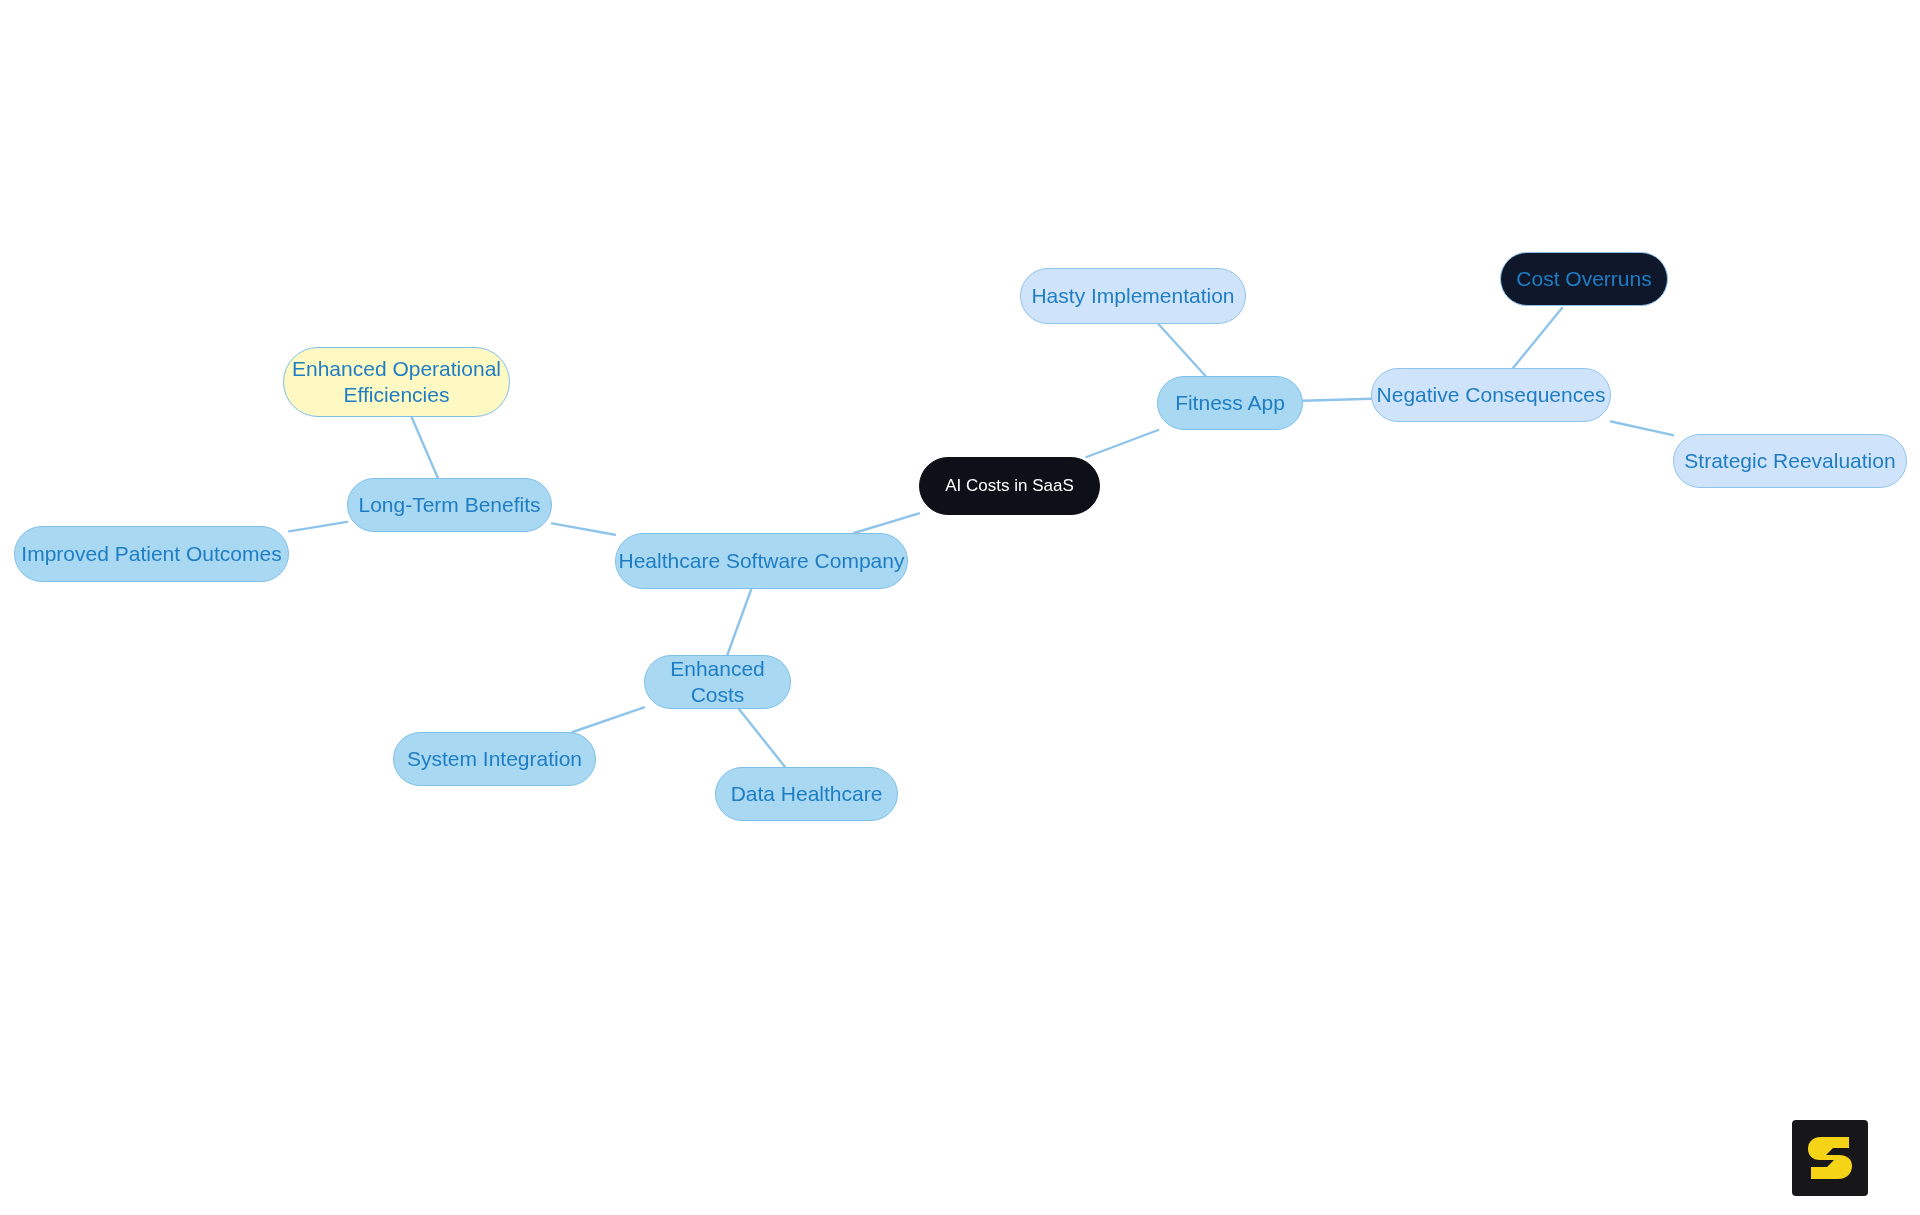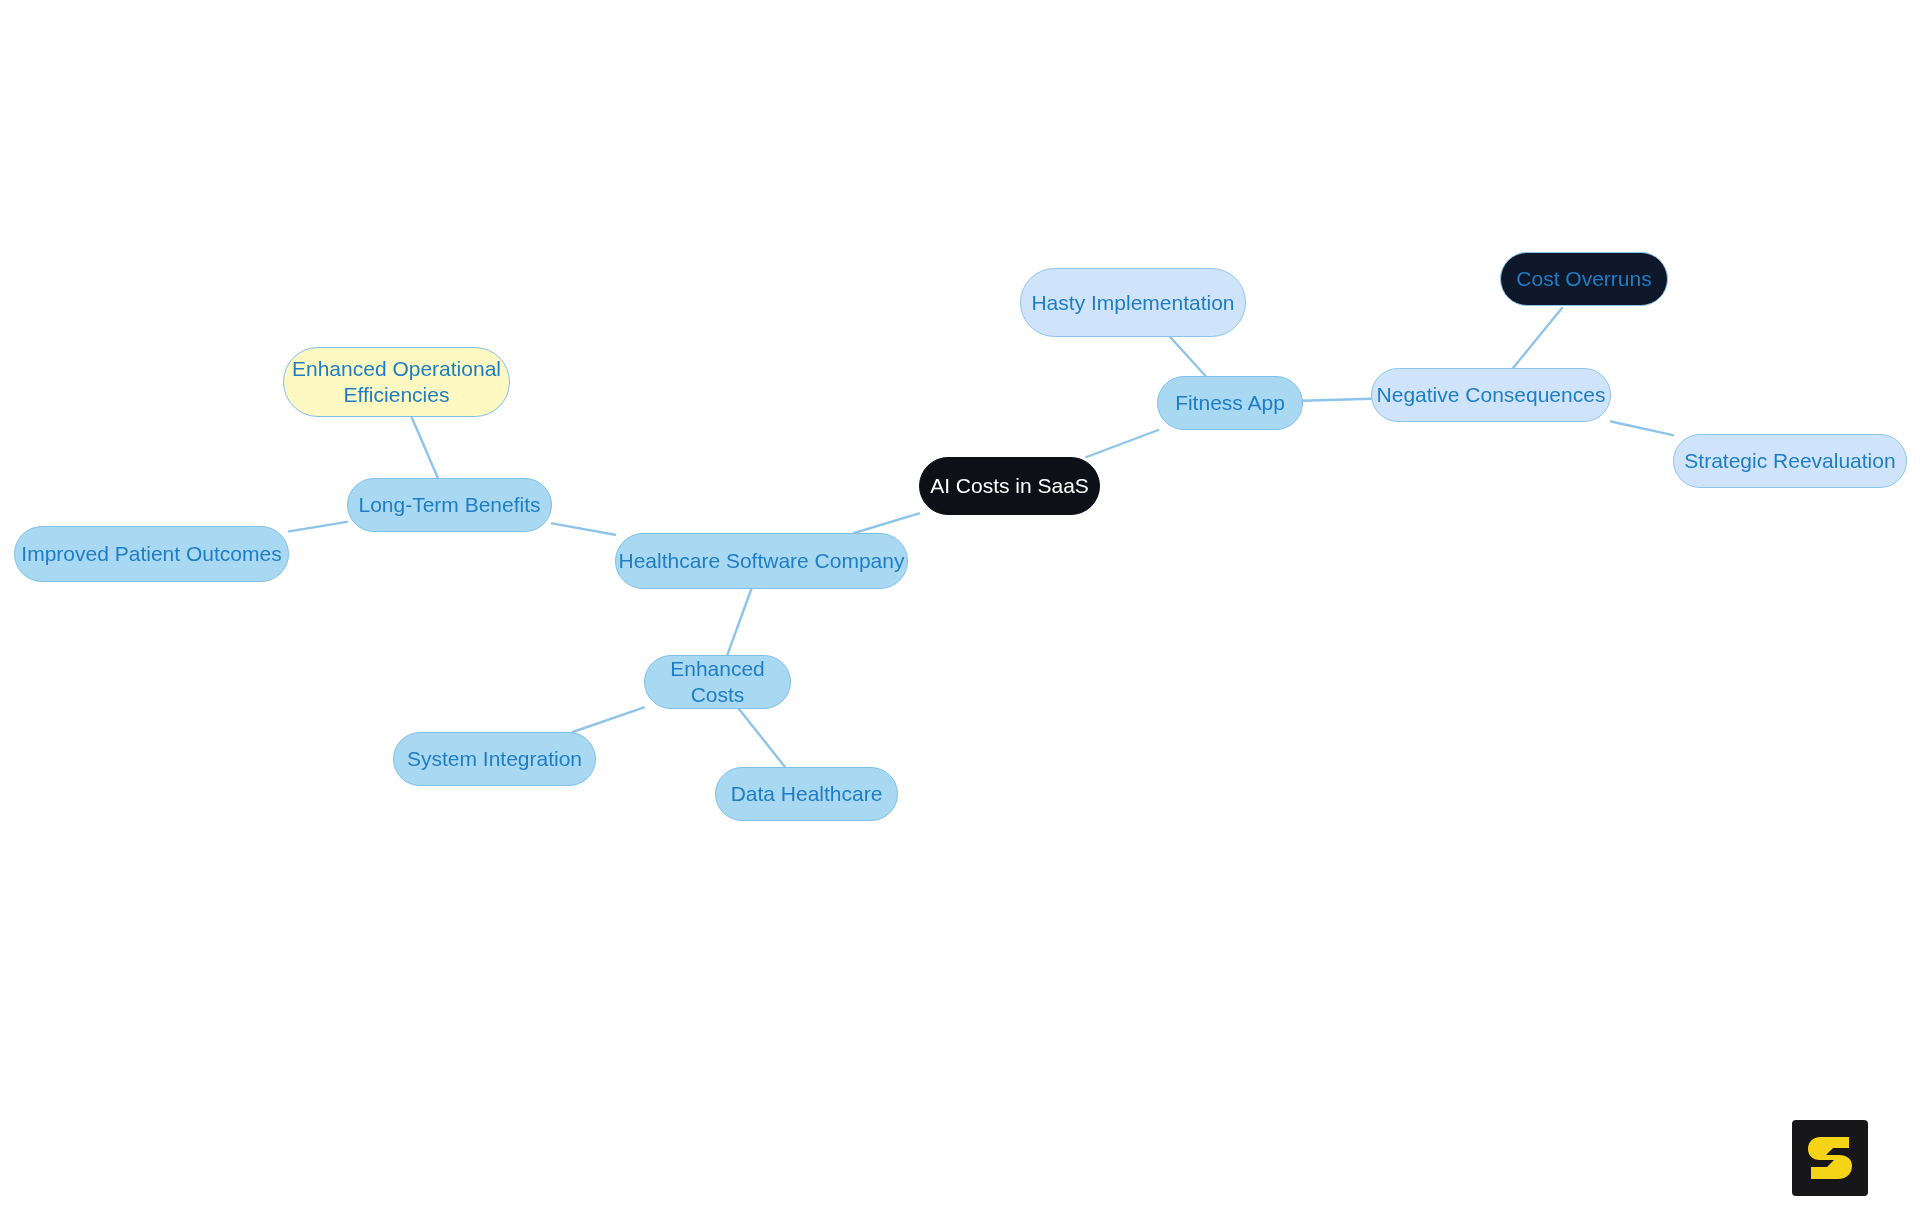--- a/index.html
+++ b/index.html
@@ -47,21 +47,21 @@
   .node.branch {
     background: #a9d8f2;
     border: 1.5px solid #7fc0e8;
     color: #1f7dc4;
     font-size: 21px;
   }
   .node.root {
     background: #0d1117;
     border: 1.5px solid #0d1117;
     color: #ffffff;
-    font-size: 21px;
+    font-size: 17px;
   }
   #logo-badge {
     position: absolute;
     width: 76px;
     height: 76px;
     background: #17171a;
     border-radius: 4px;
     z-index: 5;
     display: flex;
     align-items: center;
@@ -84,21 +84,21 @@
       <line x1="437.8658536585366" y1="478" x2="411.5813008130081" y2="417" stroke="#8fc4ea" stroke-width="2.4" stroke-linecap="round"></line>
       <line x1="347" y1="521.8540268456376" x2="289" y2="531.3909395973154" stroke="#8fc4ea" stroke-width="2.4" stroke-linecap="round"></line>
       <line x1="751.3181818181819" y1="589" x2="727.3181818181819" y2="655" stroke="#8fc4ea" stroke-width="2.4" stroke-linecap="round"></line>
       <line x1="644" y1="707.3789237668161" x2="572.6948051948052" y2="732" stroke="#8fc4ea" stroke-width="2.4" stroke-linecap="round"></line>
       <line x1="738.9553571428571" y1="709" x2="785.0446428571429" y2="767" stroke="#8fc4ea" stroke-width="2.4" stroke-linecap="round"></line>
     </svg>
 
   <div id="nodes-layer">
       <div class="node root" style="left: 919px; top: 457px; width: 181px; height: 58px; background: rgb(13, 17, 23); border-color: rgb(13, 17, 23); color: rgb(255, 255, 255);"><span>AI Costs in SaaS</span></div>
       <div class="node branch" style="left: 1157px; top: 376px; width: 146px; height: 54px; background: rgb(169, 216, 242); color: rgb(31, 125, 196);"><span>Fitness App</span></div>
-      <div class="node leaf" style="left: 1020px; top: 268px; width: 226px; height: 69px; background: rgb(207, 228, 250); border-color: rgb(143, 196, 234); color: rgb(31, 125, 196);"><span>Hasty Implementation</span></div>
+      <div class="node leaf" style="left: 1020px; top: 268px; width: 226px; height: 56px; background: rgb(207, 228, 250); border-color: rgb(143, 196, 234); color: rgb(31, 125, 196);"><span>Hasty Implementation</span></div>
       <div class="node leaf" style="left: 1371px; top: 368px; width: 240px; height: 54px; background: rgb(207, 228, 250); border-color: rgb(143, 196, 234); color: rgb(31, 125, 196);"><span>Negative Consequences</span></div>
       <div class="node leaf" style="left: 1500px; top: 252px; width: 168px; height: 54px; background: #0f172a; border-color: rgb(143, 196, 234); color: rgb(31, 125, 196);"><span>Cost Overruns</span></div>
       <div class="node leaf" style="left: 1673px; top: 434px; width: 234px; height: 54px; background: rgb(207, 228, 250); border-color: rgb(143, 196, 234); color: rgb(31, 125, 196);"><span>Strategic Reevaluation</span></div>
       <div class="node branch" style="left: 615px; top: 533px; width: 293px; height: 56px; background: rgb(169, 216, 242); color: rgb(31, 125, 196); justify-content: center;"><span>Healthcare Software Company</span></div>
       <div class="node branch" style="left: 347px; top: 478px; width: 205px; height: 54px; background: rgb(169, 216, 242); color: rgb(31, 125, 196);"><span>Long-Term Benefits</span></div>
       <div class="node branch" style="left: 283px; top: 347px; width: 227px; height: 70px; background: #fef9c3; color: rgb(31, 125, 196);"><span>Enhanced Operational
 Efficiencies</span></div>
       <div class="node branch" style="left: 14px; top: 526px; width: 275px; height: 56px; background: rgb(169, 216, 242); color: rgb(31, 125, 196);"><span>Improved Patient Outcomes</span></div>
       <div class="node branch" style="left: 644px; top: 655px; width: 147px; height: 54px; background: rgb(169, 216, 242); color: rgb(31, 125, 196);"><span>Enhanced Costs</span></div>
       <div class="node branch" style="left: 393px; top: 732px; width: 203px; height: 54px; background: rgb(169, 216, 242); color: rgb(31, 125, 196);"><span>System Integration</span></div>

